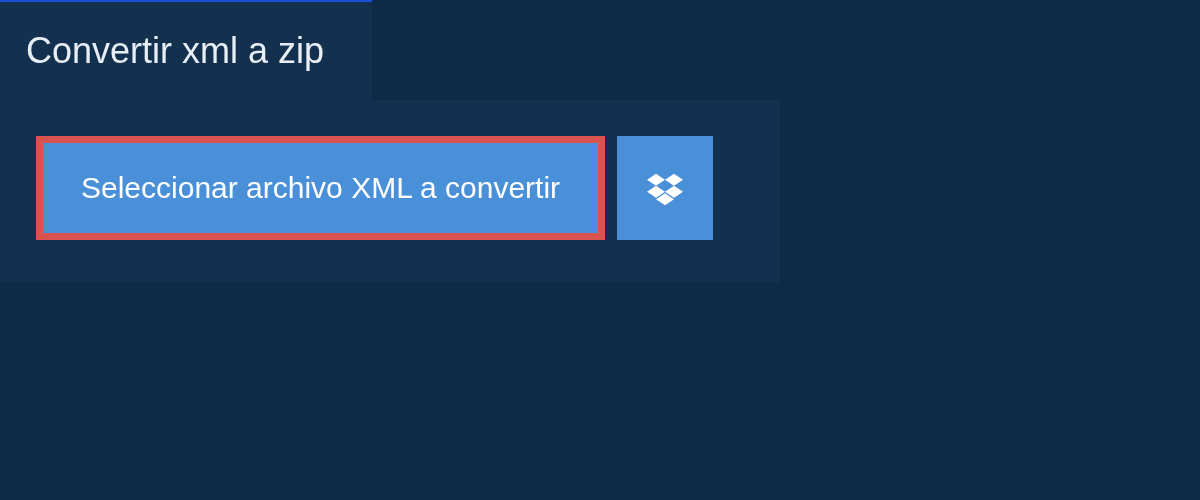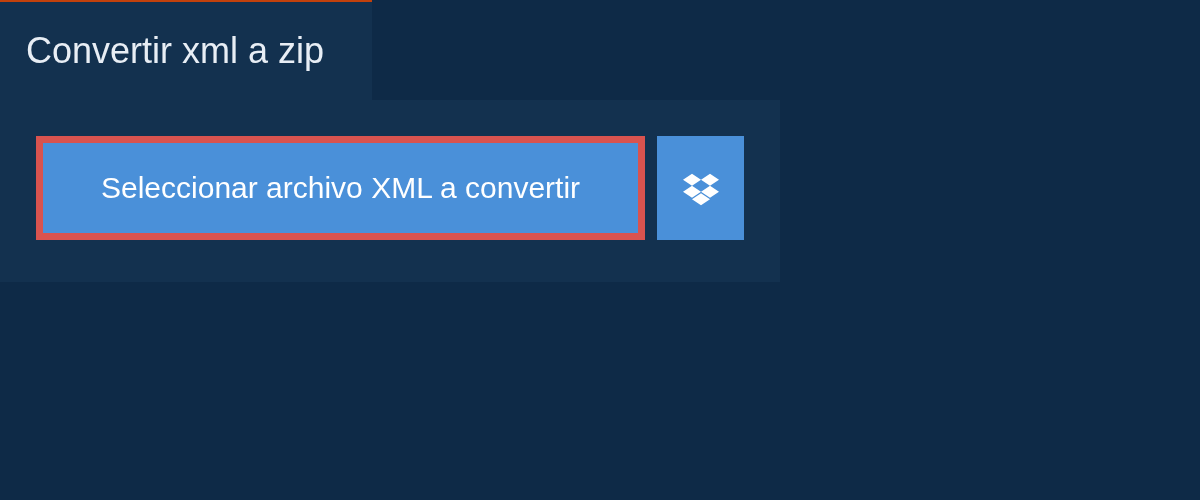--- a/index.html
+++ b/index.html
@@ -17,39 +17,39 @@
     .tab-container {
       position: relative;
     }
     .tab {
       display: inline-block;
       background-color: #13314f;
       padding: 28px 48px 28px 26px;
       color: #e8eef5;
       font-size: 36px;
       font-weight: 300;
-      border-top: 2px solid #c2410c;
+      border-top: 2px solid #1d4ed8;
     }
     .main-panel {
       background-color: #13314f;
       padding: 36px 36px 42px 36px;
       width: 780px;
     }
     .button-row {
       display: flex;
       gap: 12px;
       align-items: stretch;
     }
     .select-button {
       background-color: #4a90d9;
       border: 7px solid #d9534f;
       color: #ffffff;
       font-size: 30px;
       font-weight: 300;
-      padding: 28px 58px;
+      padding: 28px 38px;
       cursor: pointer;
       text-align: center;
       flex-shrink: 0;
     }
     .dropbox-button {
       background-color: #4a90d9;
       width: 96px;
       display: flex;
       align-items: center;
       justify-content: center;

